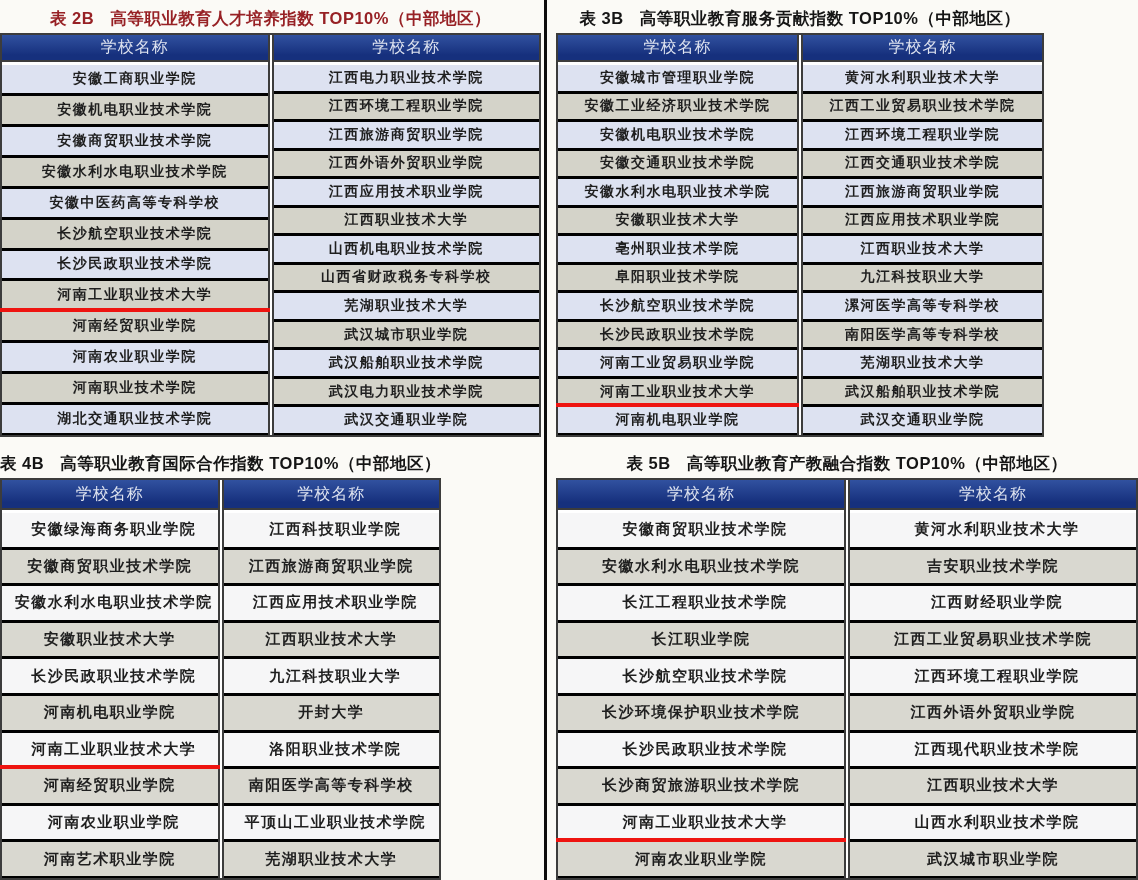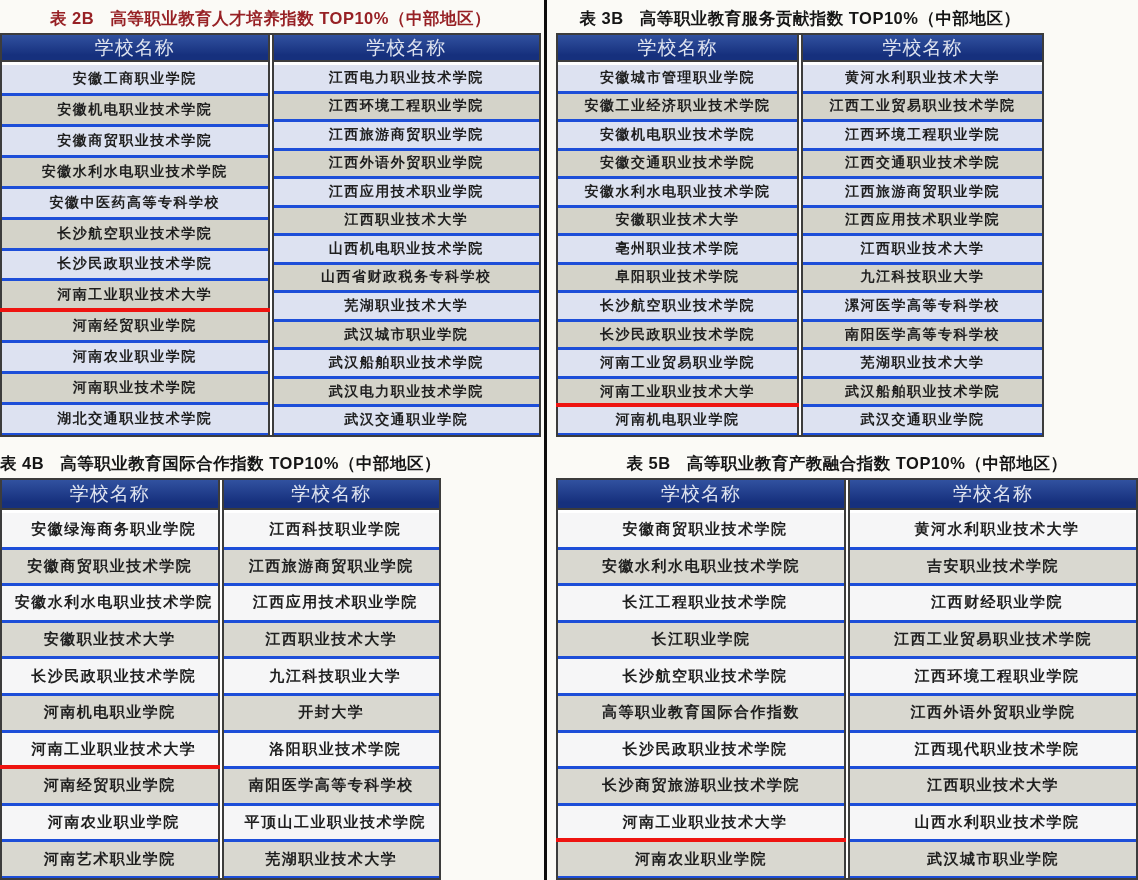--- a/index.html
+++ b/index.html
@@ -46,29 +46,29 @@
     border-left:2px solid var(--table-border);
     border-right:2px solid var(--table-border);
   }
 
   .th {
     flex:none;
     background: linear-gradient(180deg, var(--header-grad-top) 0%, var(--header-grad-bottom) 80%);
     border-bottom:2px solid var(--table-border);
     color:var(--header-text);
     display:flex; align-items:center; justify-content:center;
-    font-size:19px; letter-spacing:1px;
+    font-size:16px; letter-spacing:1px;
     margin-bottom:3px;
   }
   .p-top .th    { height:27px; }
   .p-bottom .th { height:30px; }
 
   .rows {
     flex:1; display:flex; flex-direction:column; gap:3px;
-    padding-bottom:2px; background:#1d4ed8;
+    padding-bottom:2px; background:#000000;
   }
   .td {
     flex:1; position:relative;
     display:flex; align-items:center; justify-content:center;
     font-weight:bold; color:var(--cell-text);
     letter-spacing:1.5px; white-space:nowrap;
   }
   .p-top .td    { font-size:14px; }
   .p-bottom .td { font-size:15px; }
 
@@ -222,21 +222,21 @@
     </div>
     <div class="tbl">
       <div class="col">
         <div class="th">学校名称</div>
         <div class="rows">
             <div class="td odd">安徽商贸职业技术学院</div>
             <div class="td even">安徽水利水电职业技术学院</div>
             <div class="td odd">长江工程职业技术学院</div>
             <div class="td even">长江职业学院</div>
             <div class="td odd">长沙航空职业技术学院</div>
-            <div class="td even">高等职业教育国际合作指数</div>
+            <div class="td even">长沙环境保护职业技术学院</div>
             <div class="td odd">长沙民政职业技术学院</div>
             <div class="td even">长沙商贸旅游职业技术学院</div>
             <div class="td odd">河南工业职业技术大学<div class="underline"></div></div>
             <div class="td even">河南农业职业学院</div>
           </div>
       </div>
       <div class="vdiv"></div>
       <div class="col">
         <div class="th">学校名称</div>
         <div class="rows">

